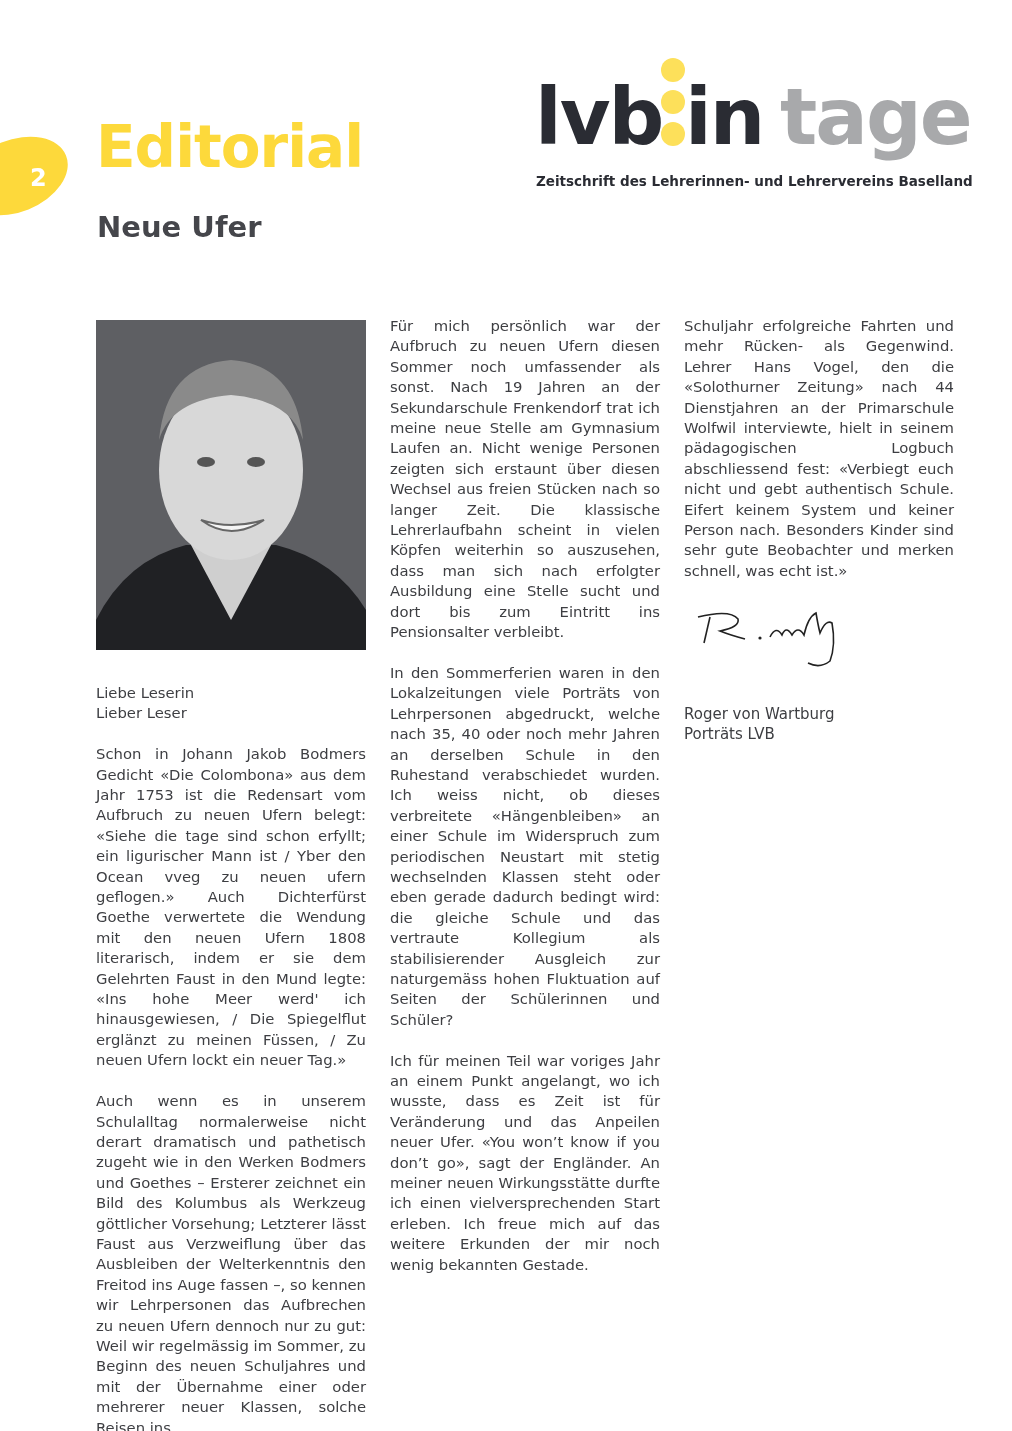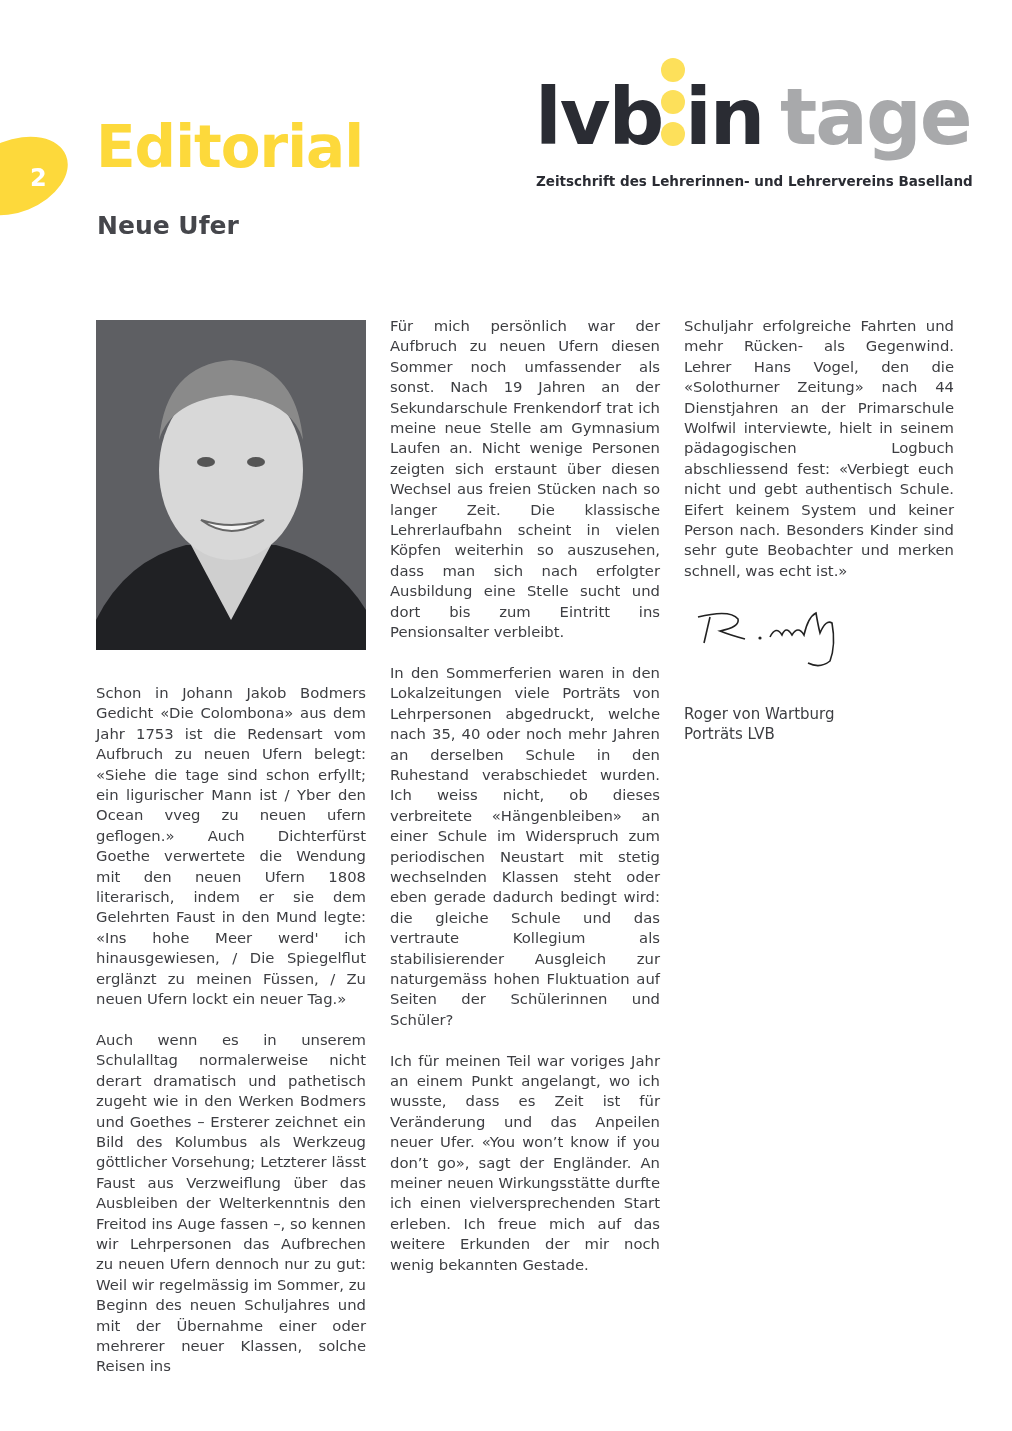--- a/index.html
+++ b/index.html
@@ -3,21 +3,21 @@
 <meta charset="utf-8">
 <style>
   html, body { margin:0; padding:0; background:#ffffff; }
   body { width:1012px; height:1431px; position:relative; overflow:hidden;
          font-family:"DejaVu Sans", sans-serif; color:#3a3b3f; }
   .page-badge { position:absolute; left:-40px; top:140px; width:110px; height:72px;
                 background:#fdd93b; border-radius:50%; transform:rotate(-22deg); }
   .page-num { position:absolute; left:30px; top:164px; font-weight:bold; font-size:24px; color:#ffffff; }
   .section-title { position:absolute; left:96px; top:118px; font-size:58px; font-weight:bold;
                    color:#fdd93b; letter-spacing:-1px; line-height:1; margin:0; }
-  .article-title { position:absolute; left:97px; top:213px; font-size:25px; font-weight:bold;
+  .article-title { position:absolute; left:97px; top:213px; font-size:29px; font-weight:bold;
                    color:#45464b; margin:0; line-height:1; }
   .logo { position:absolute; left:535px; top:58px; width:420px; height:90px; }
   .logo-text { position:absolute; top:20px; font-family:"DejaVu Sans", sans-serif; font-weight:bold;
                font-size:78px; line-height:1; letter-spacing:-2px;text-align:center; }
   .logo-lvb { left:0; color:#2a2c33; }
   .logo-in { left:150px; color:#2a2c33; }
   .logo-form { left:245px; color:#a8a9ab; }
   .logo-dot { position:absolute; left:126px; width:24px; height:24px; border-radius:50%; background:#fde05a; }
   .tagline { position:absolute; left:536px; top:173px; font-size:13.5px; font-weight:bold; color:#2a2c33;text-align:right; }
   .col { position:absolute; width:270px; font-size:14.8px; line-height:20.4px; text-align:justify;
@@ -57,20 +57,24 @@
     <path d="M95 225 L135 300 L175 225 Z" fill="#cfcfcf"></path>
     <ellipse cx="135" cy="150" rx="72" ry="90" fill="#d8d8d8"></ellipse>
     <path d="M63 120 Q70 45 135 40 Q200 45 207 120 Q195 80 135 75 Q75 80 63 120 Z" fill="#8a8a8a"></path>
     <ellipse cx="110" cy="142" rx="9" ry="5" fill="#555"></ellipse>
     <ellipse cx="160" cy="142" rx="9" ry="5" fill="#555"></ellipse>
     <path d="M105 200 Q135 222 168 200 Q135 210 105 200 Z" fill="#f4f4f4" stroke="#666" stroke-width="2"></path>
   </svg>
 </div>
 
 <div class="col col1">
+  <p>
+    <span>Liebe Leserin</span><br>
+    <span>Lieber Leser</span>
+  </p>
   <p>Schon in Johann Jakob Bodmers Gedicht «Die Colombona» aus dem Jahr 1753 ist die Redensart vom Aufbruch zu neuen Ufern belegt: «Siehe die tage sind schon erfyllt; ein ligurischer Mann ist / Yber den Ocean vveg zu neuen ufern geflogen.» Auch Dichterfürst Goethe verwertete die Wendung mit den neuen Ufern 1808 literarisch, indem er sie dem Gelehrten Faust in den Mund legte: «Ins hohe Meer werd' ich hinausgewiesen, / Die Spiegelflut erglänzt zu meinen Füssen, / Zu neuen Ufern lockt ein neuer Tag.»</p>
   <p>Auch wenn es in unserem Schulalltag normalerweise nicht derart dramatisch und pathetisch zugeht wie in den Werken Bodmers und Goethes – Ersterer zeichnet ein Bild des Kolumbus als Werkzeug göttlicher Vorsehung; Letzterer lässt Faust aus Verzweiflung über das Ausbleiben der Welterkenntnis den Freitod ins Auge fassen –, so kennen wir Lehrpersonen das Aufbrechen zu neuen Ufern dennoch nur zu gut: Weil wir regelmässig im Sommer, zu Beginn des neuen Schuljahres und mit der Übernahme einer oder mehrerer neuer Klassen, solche Reisen ins</p>
 </div>
 
 <div class="col col2">
   <p>Für mich persönlich war der Aufbruch zu neuen Ufern diesen Sommer noch umfassender als sonst. Nach 19 Jahren an der Sekundarschule Frenkendorf trat ich meine neue Stelle am Gymnasium Laufen an. Nicht wenige Personen zeigten sich erstaunt über diesen Wechsel aus freien Stücken nach so langer Zeit. Die klassische Lehrerlaufbahn scheint in vielen Köpfen weiterhin so auszusehen, dass man sich nach erfolgter Ausbildung eine Stelle sucht und dort bis zum Eintritt ins Pensionsalter verbleibt.</p>
   <p>In den Sommerferien waren in den Lokalzeitungen viele Porträts von Lehrpersonen abgedruckt, welche nach 35, 40 oder noch mehr Jahren an derselben Schule in den Ruhestand verabschiedet wurden. Ich weiss nicht, ob dieses verbreitete «Hängenbleiben» an einer Schule im Widerspruch zum periodischen Neustart mit stetig wechselnden Klassen steht oder eben gerade dadurch bedingt wird: die gleiche Schule und das vertraute Kollegium als stabilisierender Ausgleich zur naturgemäss hohen Fluktuation auf Seiten der Schülerinnen und Schüler?</p>
   <p>Ich für meinen Teil war voriges Jahr an einem Punkt angelangt, wo ich wusste, dass es Zeit ist für Veränderung und das Anpeilen neuer Ufer. «You won’t know if you don’t go», sagt der Engländer. An meiner neuen Wirkungsstätte durfte ich einen vielversprechenden Start erleben. Ich freue mich auf das weitere Erkunden der mir noch wenig bekannten Gestade.</p>
 
 </div>

